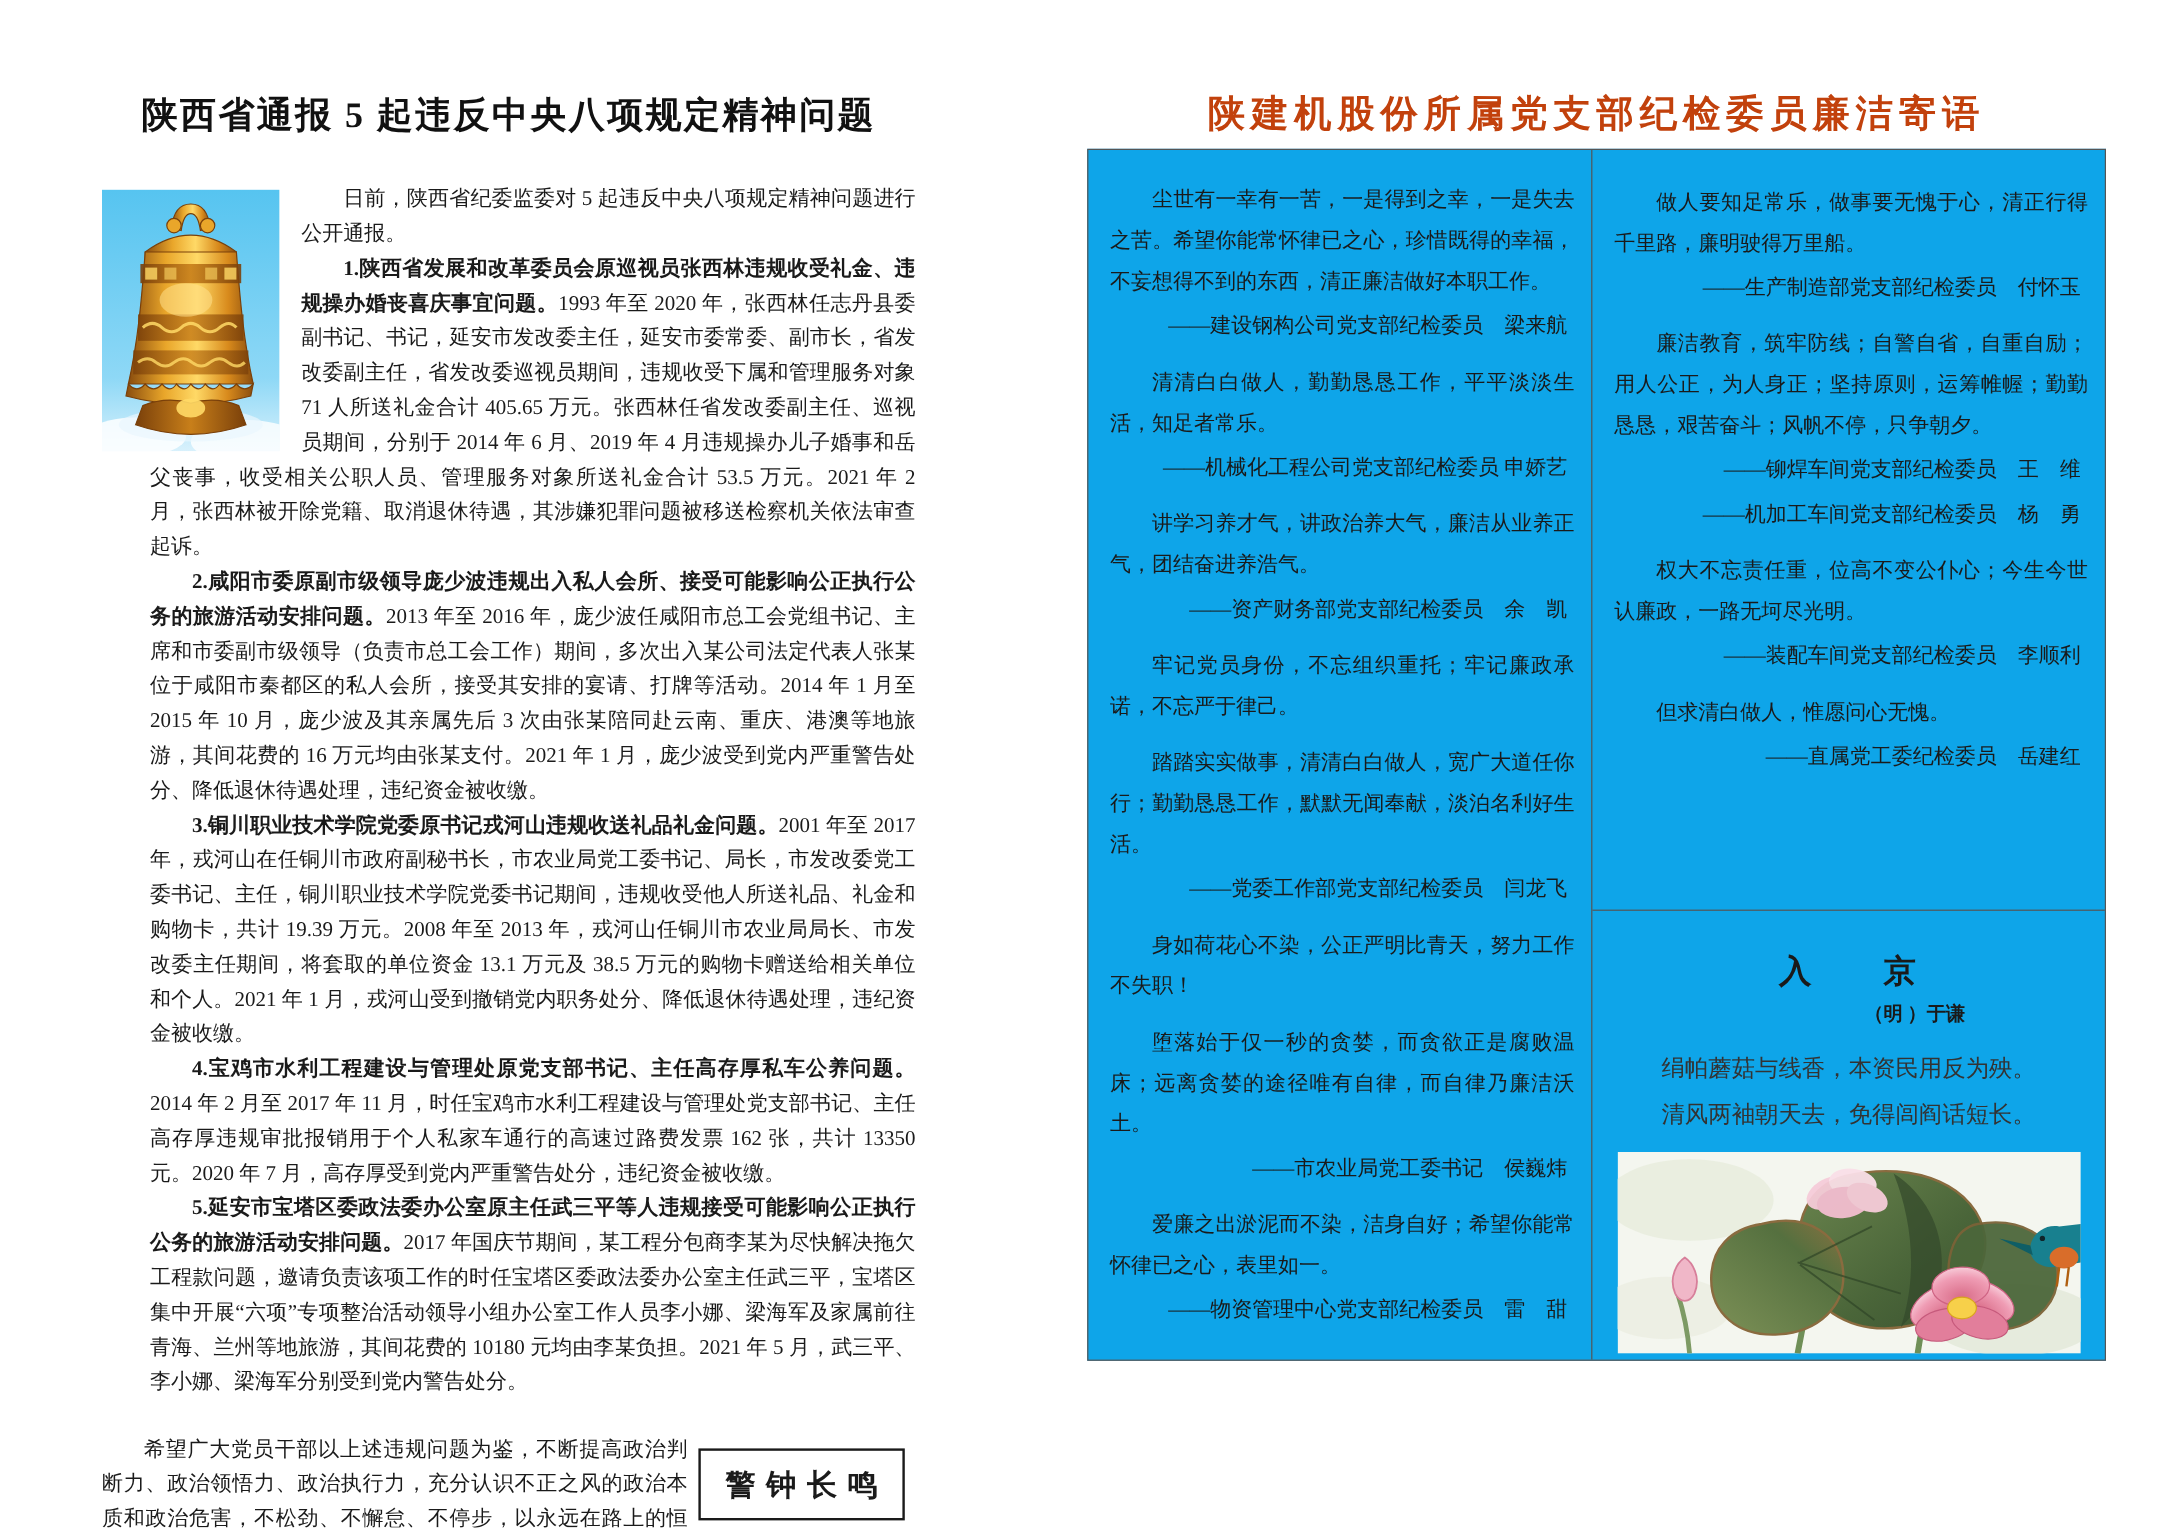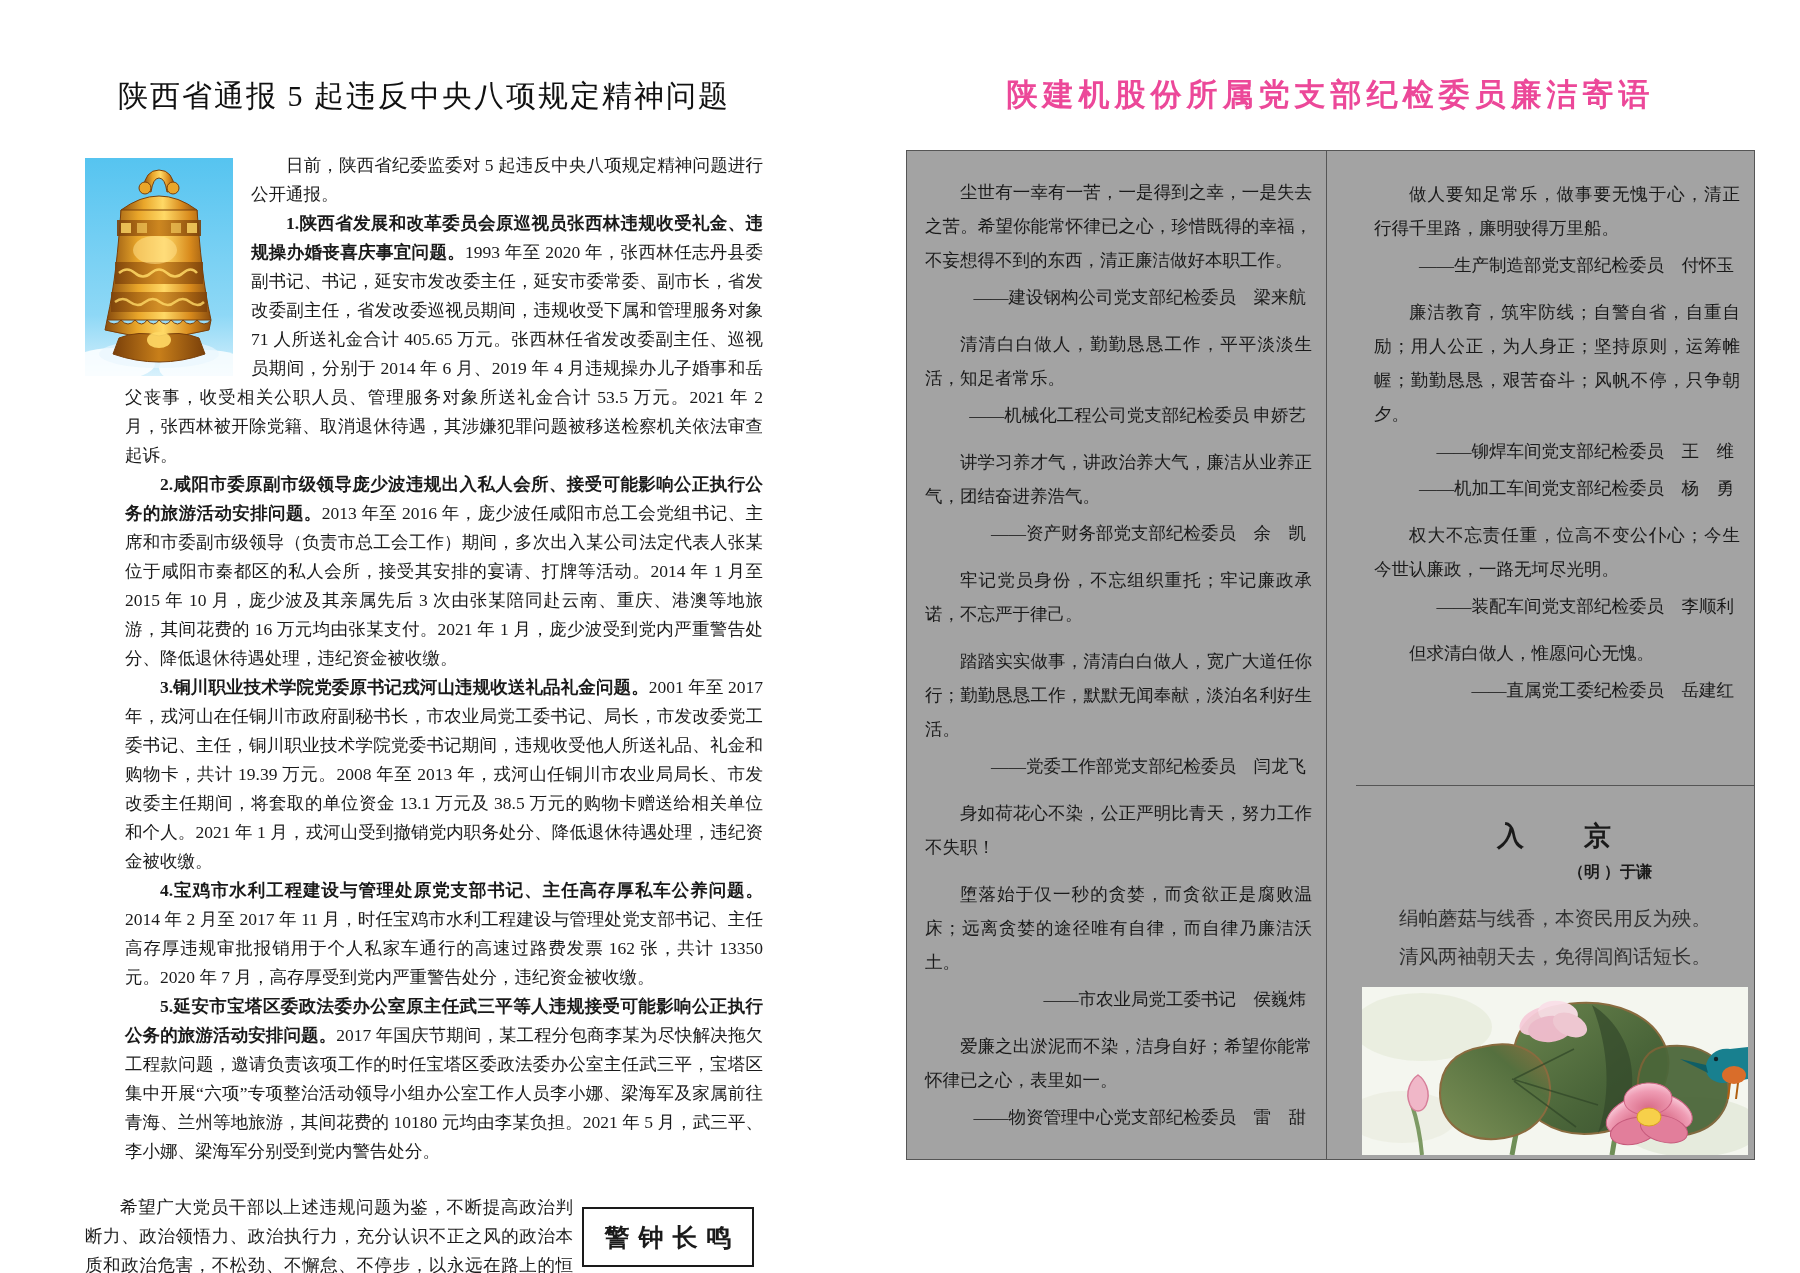--- a/index.html
+++ b/index.html
@@ -4,44 +4,44 @@
 <style>
   html,body{margin:0;padding:0;}
   body{
     width:1800px;height:1273px;position:relative;background:#ffffff;
     font-family:"Liberation Serif","DejaVu Serif",serif;color:#1a1a1a;
     overflow:hidden;
   }
   
   .left-page{position:absolute;left:85px;top:60px;width:678px;}
   .lp-title{
-    text-align:center;font-size:30px;font-weight:normal;letter-spacing:2px;
+    text-align:center;font-size:30px;font-weight:bold;letter-spacing:2px;
     margin:16px 0 34px 0;color:#111;
   }
   .lp-body{font-size:17.5px;line-height:29px;text-align:justify;}
   .bell{float:left;width:148px;height:218px;margin:7px 18px 6px 0;display:block;}
   .para{margin:0;text-indent:2em;padding-left:40px;}
   .lead{font-weight:bold;}
   .closing-row{display:flex;margin-top:27px;}
   .closing{width:488px;margin:0;text-indent:2em;font-size:17.5px;line-height:29px;text-align:justify;}
   .seal-wrap{flex:1;display:flex;justify-content:center;align-items:flex-start;}
   .seal-box{
     border:2px solid #1a1a1a;width:172px;height:60px;margin-top:14px;
     display:flex;align-items:center;justify-content:center;
     font-size:25px;font-weight:bold;letter-spacing:9px;padding-left:9px;box-sizing:border-box;
   }
   
   .right-page{position:absolute;left:906px;top:60px;width:849px;}
   .rp-title{
     text-align:center;font-size:31px;font-weight:600;letter-spacing:5px;
-    margin:14px 0 0 0;color:#ec4899;
+    margin:14px 0 0 0;color:#c2410c;
   }
   .quote-box{
-    border:1.5px solid #555;margin-top:34px;height:1010px;display:flex;
-    box-sizing:border-box;background:#a3a3a3;gap:29px;
+    border:1.5px solid #555;margin-top:8px;height:1010px;display:flex;
+    box-sizing:border-box;background:#0ea5e9;
   }
   .col-left{
     width:49.6%;border-right:1.5px solid #555;box-sizing:border-box;
     padding:18px 14px 6px 18px;
   }
   .col-right{flex:1;display:flex;flex-direction:column;box-sizing:border-box;}
   .rq{
     height:641px;box-sizing:border-box;border-bottom:1.5px solid #555;
     padding:20px 14px 0 18px;overflow:hidden;
   }

